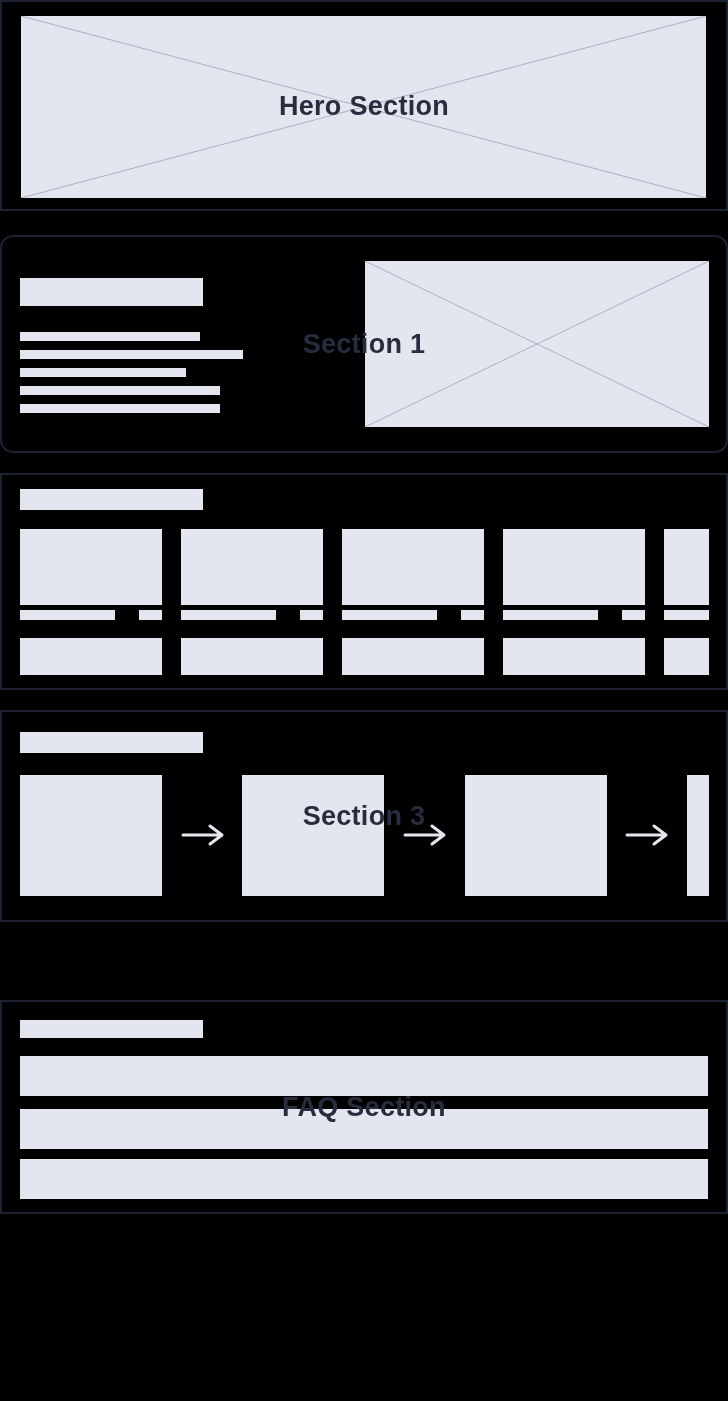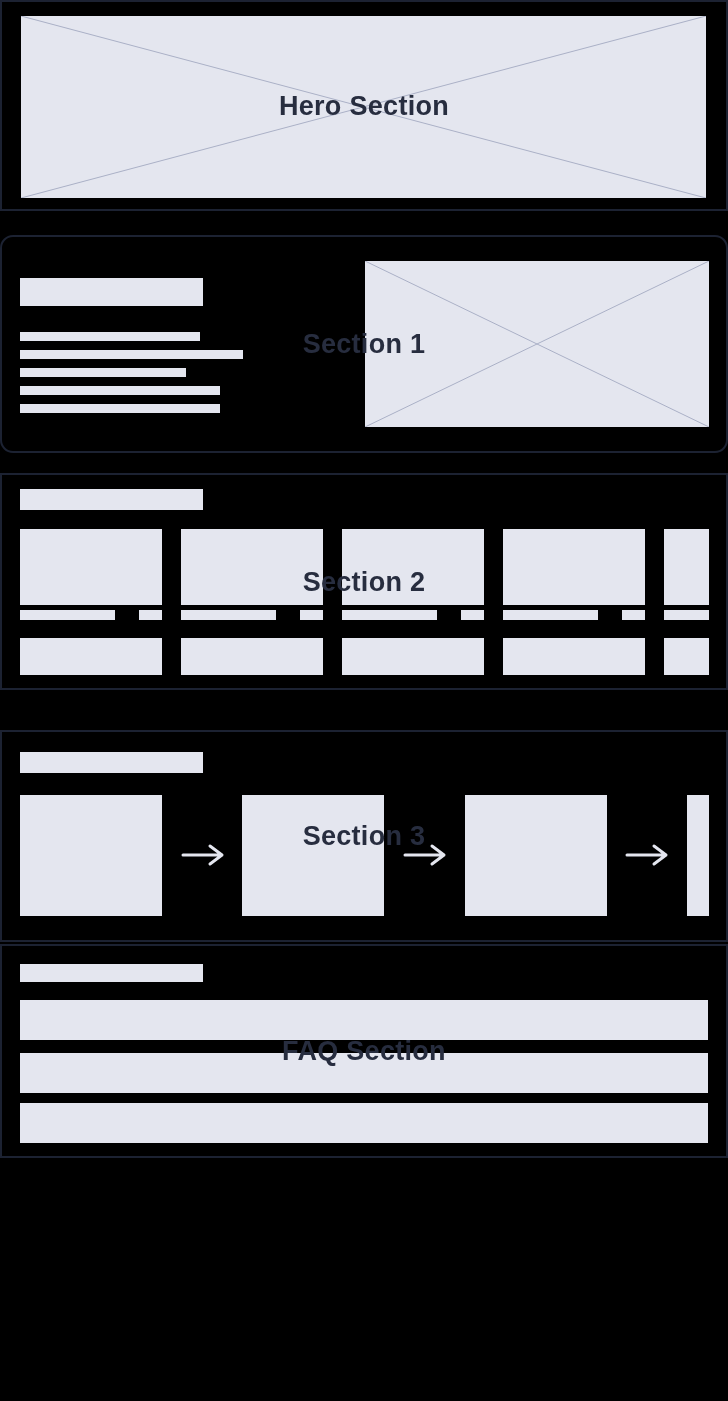--- a/index.html
+++ b/index.html
@@ -66,32 +66,32 @@
   .s2card { position: absolute; top: 54px; width: 142px; height: 146px; }
   .s2card.c1 { left: 0; }   .s2card.c2 { left: 161px; }
   .s2card.c3 { left: 322px; } .s2card.c4 { left: 483px; }
   .s2card.c5 { left: 644px; }
   .s2card .cimg    { left: 0; top: 0; width: 142px; height: 76px; }
   .s2card .tlwide  { left: 0; top: 81px; width: 95px; height: 10px; }
   .s2card .tlsmall { right: 0; top: 81px; width: 23px; height: 10px; }
   .s2card .cbtn    { left: 0; top: 109px; width: 142px; height: 37px; }
 
   
-  #sec-3 { top: 730px; height: 212px; }
+  #sec-3 { top: 710px; height: 212px; }
   #sec-3 .title { left: 0; top: 20px; width: 183px; height: 21px; }
   .s3box { top: 63px; width: 142px; height: 121px; }
   .s3box.b1 { left: 0; }   .s3box.b2 { left: 222px; }
   .s3box.b3 { left: 445px; } .s3box.b4 { left: 667px; }
   .arrow { position: absolute; top: 111px; width: 44px; height: 24px; }
   .arrow.a1 { left: 161px; } .arrow.a2 { left: 383px; } .arrow.a3 { left: 605px; }
   .arrow path { stroke: #e4e6ef; stroke-width: 3; fill: none;
                 stroke-linecap: round; stroke-linejoin: round; }
 
   
-  #sec-faq { top: 944px; height: 214px; }
+  #sec-faq { top: 1000px; height: 214px; }
   #sec-faq .title { left: 0; top: 18px; width: 183px; height: 18px; }
   .faqrow { left: 0; width: 688px; height: 40px; }
   .faqrow.r1 { top: 54px; } .faqrow.r2 { top: 107px; } .faqrow.r3 { top: 157px; }
 
   
   #sec-blogs { top: 1183px; height: 216px; }
   #sec-blogs .title { left: 0; top: 23px; width: 183px; height: 24px; }
   .blogcard { top: 70px; width: 203px; height: 102px; }
   .blogcard.g1 { left: 0; }   .blogcard.g2 { left: 222px; }
   .blogcard.g3 { left: 445px; } .blogcard.g4 { left: 667px; }
@@ -159,21 +159,20 @@
         <div class="ph tlsmall"></div>
         <div class="ph cbtn"></div>
       </div>
       <div class="s2card c5">
         <div class="ph cimg"></div>
         <div class="ph tlwide"></div>
 
         <div class="ph cbtn"></div>
       </div>
     </div>
-    <div class="label">Section 2</div>
   </section>
 
   <section class="sec" id="sec-3">
     <div class="content">
       <div class="ph title"></div>
 
       <div class="ph s3box b1"></div>
       <svg class="arrow a1" viewBox="0 0 44 24">
         <path d="M2 12 H40 M29 3 L41 12 L29 21"></path>
       </svg>

